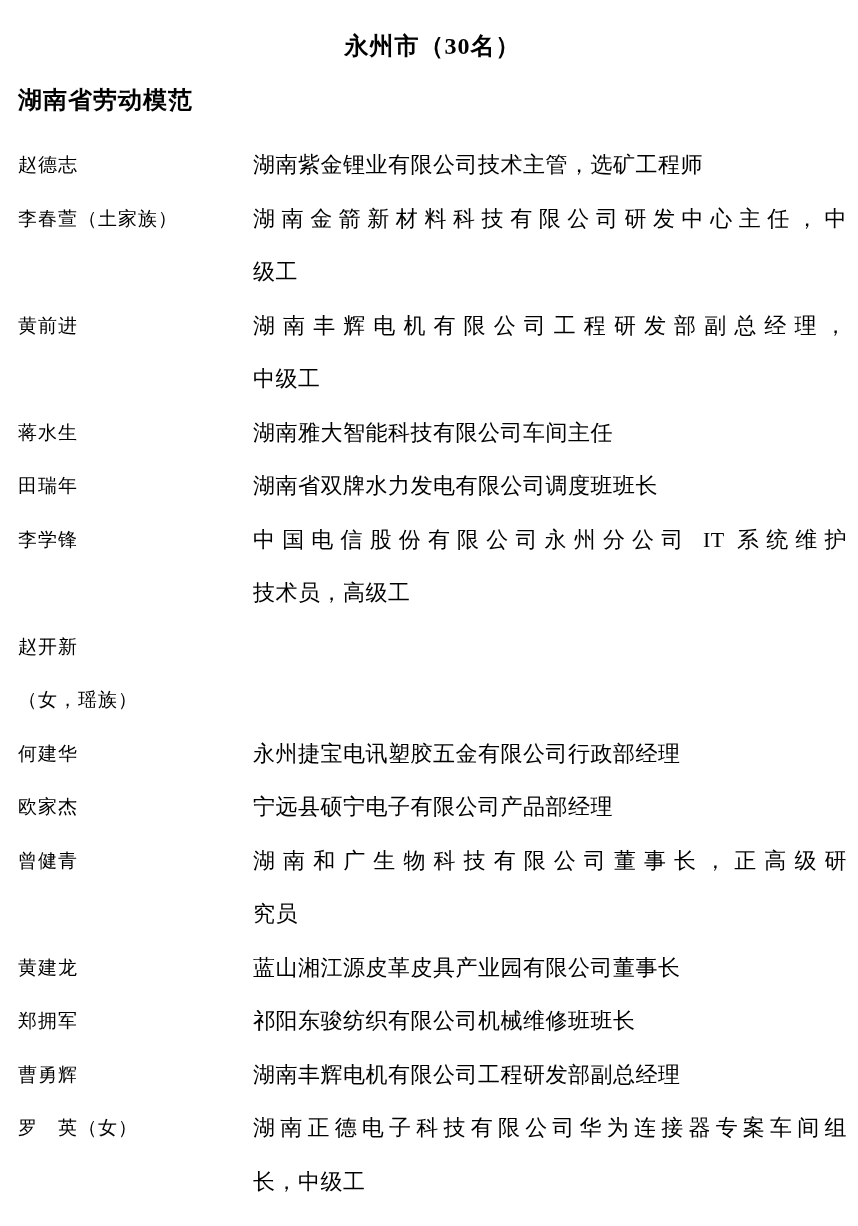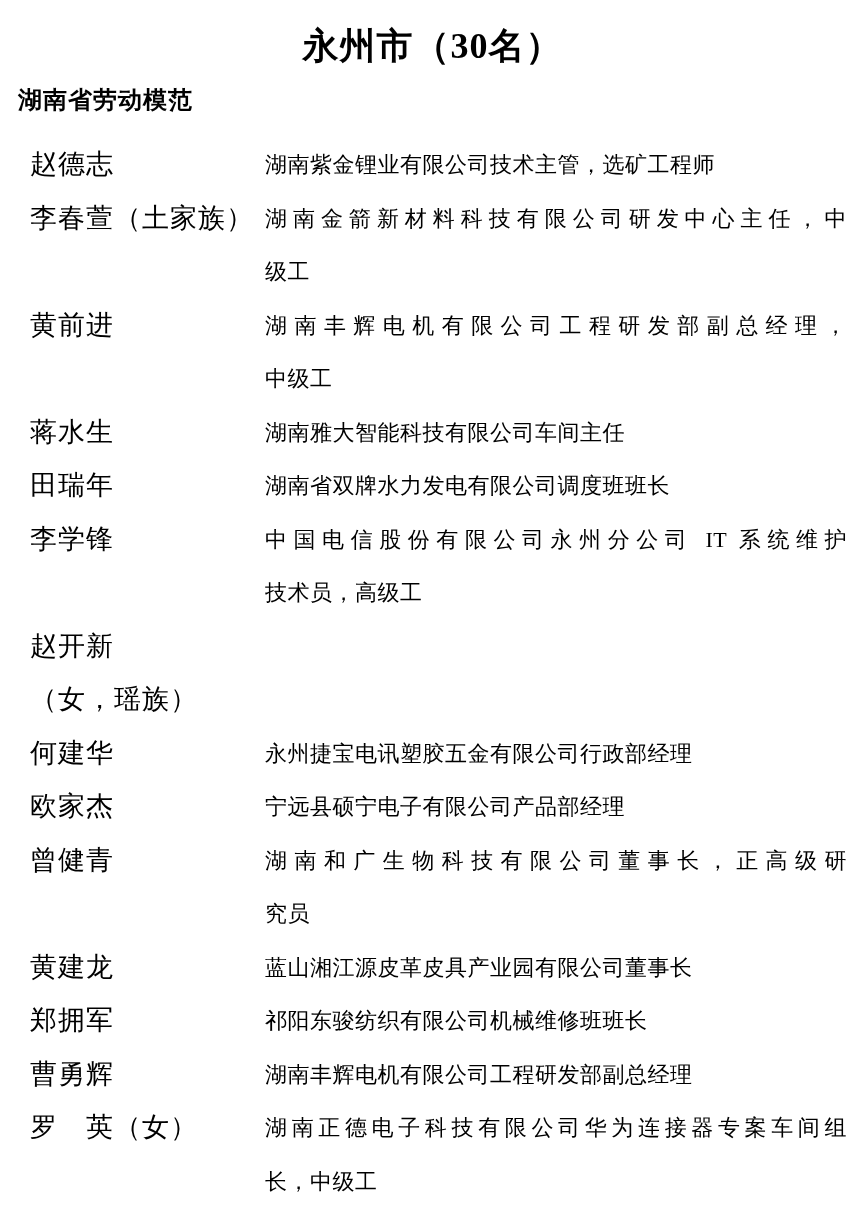--- a/index.html
+++ b/index.html
@@ -17,45 +17,44 @@
     box-sizing: border-box;
     width: 858px;
     height: 1226px;
     padding: 20px 11px 0 18px;
     overflow: hidden;
     background: #ffffff;
   }
   .doc-title {
     text-align: center;
     font-weight: 700;
-    font-size: 36px;
+    font-size: 24px;
     line-height: 53px;
     letter-spacing: 1px;
   }
   .section-heading {
     font-family: Liberation Sans, sans-serif;
     font-weight: 700;
     font-size: 24px;
     line-height: 53px;
     letter-spacing: 1px;
   }
   .list {
     margin-top: 12px;
   }
   .row {
     display: flex;
     align-items: flex-start;
   }
   .name-cell {
     flex: 0 0 235px;
     width: 235px;
-    font-size: 27px;
+    font-size: 19px;
     line-height: 53.5px;
     letter-spacing: 1px;
-    margin-left: 12px;
   }
   .desc-cell {
     flex: 1 1 auto;
     min-width: 0;
     font-size: 22px;
     line-height: 53.5px;
     letter-spacing: 0.5px;
   }
   .line {
     min-height: 53.5px;

